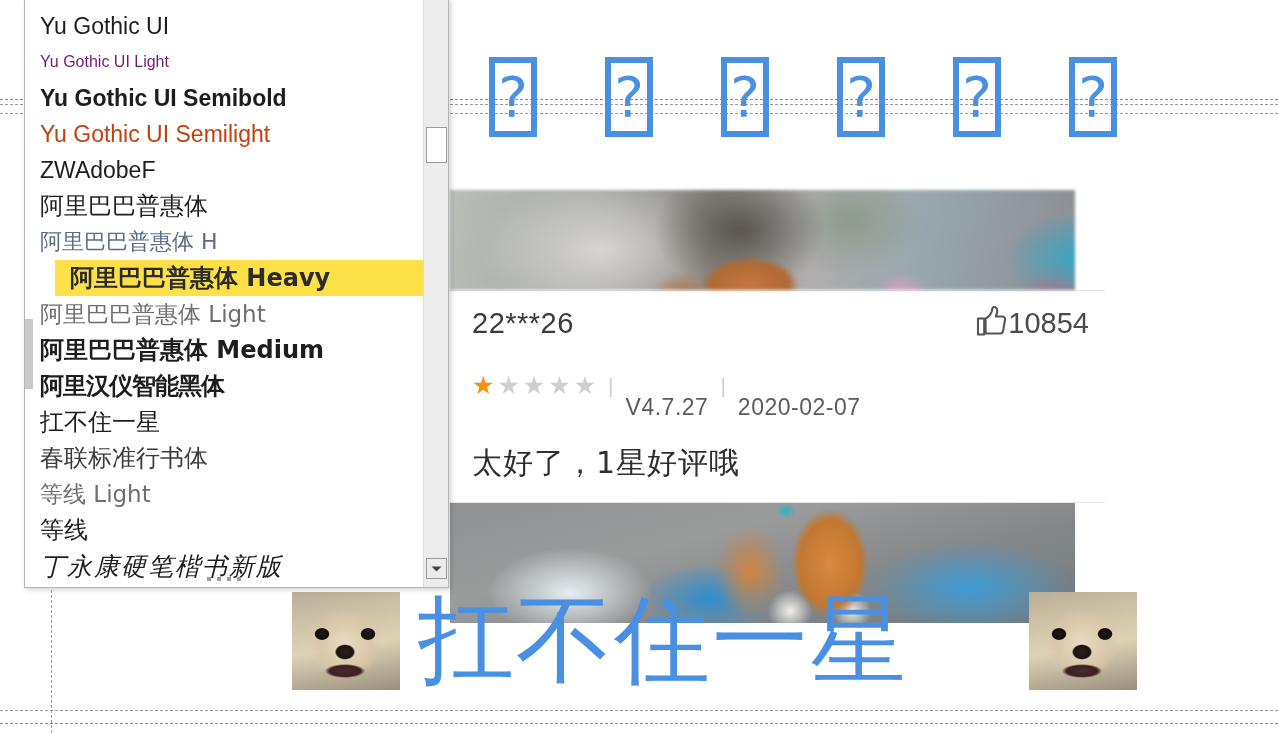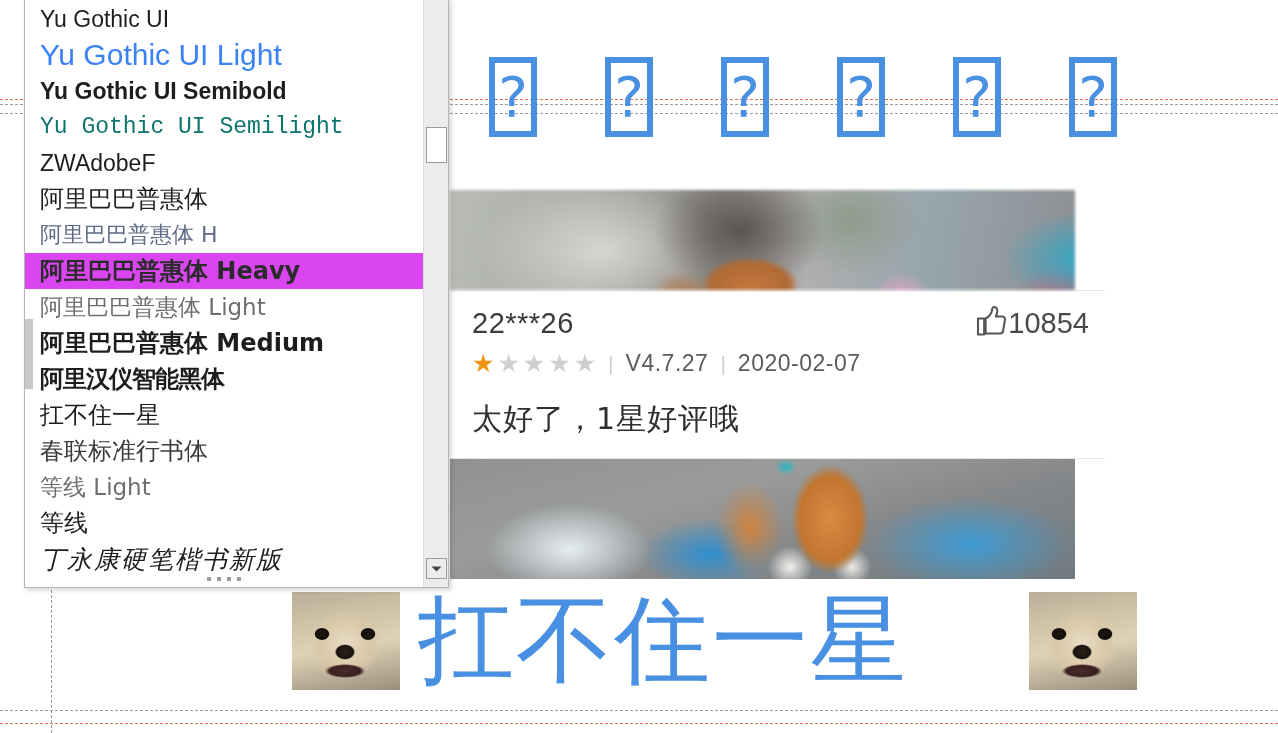--- a/index.html
+++ b/index.html
@@ -139,20 +139,21 @@
     margin-top: 9px;
   }
   .stars { display: flex; gap: 3px; }
   .star { font-size: 25px; line-height: 1; color: #cfcfcf; font-family: "DejaVu Sans", sans-serif; }
   .star.on { color: #f29211; }
   .divider-pipe { color: #cfcfcf; font-size: 21px; }
   .meta-text {
     font-size: 23px;
     color: #5b5b5b;
     letter-spacing: .5px;
+    margin-top: 44px;
   }
   .review-text {
     font-size: 30px;
     color: #2f2f2f;
     margin: 22px 0 18px 0;
     letter-spacing: 1px;
     font-family: "DejaVu Sans", sans-serif;
   }
   .hr-line {
     height: 1px;
@@ -201,39 +202,39 @@
     border: 1px solid #b5b5b5;
     box-shadow: 2px 2px 5px rgba(0,0,0,.18);
     box-sizing: border-box;
     overflow: hidden;
   }
   #font-list {
     position: absolute;
     left: 0; top: 0;
     width: 400px;
     height: 100%;
-    padding-top: 2px;
+    padding-top: 9px;
     box-sizing: border-box;
   }
   .font-item {
     height: 36px;
     display: flex;
     align-items: center;
     padding-left: 15px;
     color: #1d1d1d;
     white-space: nowrap;
     overflow: hidden;
   }
-  .font-item.selected { background: #d946ef; }
+  .font-item.selected { background: #fde047; margin-left: 30px; }
 
   
   .f-reg       { font-size: 23px; font-weight: 400; font-family: "Liberation Sans", sans-serif; }
-  .f-light     { font-size: 30px; font-weight: 300; color: #3b82f6; font-family: "Liberation Sans", sans-serif; }
+  .f-light     { font-size: 16px; font-weight: 300; color: #701a75; font-family: "Liberation Sans", sans-serif; }
   .f-semibold  { font-size: 23px; font-weight: 700; font-family: "Liberation Sans", sans-serif; }
-  .f-semilight { font-size: 23px; font-weight: 400; color: #0f766e; font-family: Liberation Mono, monospace; }
+  .f-semilight { font-size: 23px; font-weight: 400; color: #c2410c; font-family: Liberation Sans, sans-serif; }
   .f-cjk       { font-size: 24px; font-weight: 400; font-family: Liberation Sans, sans-serif; }
   .f-cjk-thin  { font-size: 22px; font-weight: 400; color: #5d6b86; font-family: "DejaVu Sans", sans-serif; }
   .f-cjk-heavy { font-size: 24px; font-weight: 700; color: #2b2b2b; font-family: "DejaVu Sans", sans-serif; }
   .f-cjk-light { font-size: 23px; font-weight: 400; color: #6e6e6e; font-family: "DejaVu Sans", sans-serif; }
   .f-cjk-med   { font-size: 24px; font-weight: 700; font-family: "DejaVu Sans", sans-serif; }
   .f-cjk-black { font-size: 24px; font-weight: 700; letter-spacing: -1px; font-family: "DejaVu Sans", sans-serif; }
   .f-cjk-serif { font-size: 24px; font-weight: 400; font-family: "DejaVu Serif", serif; }
   .f-cjk-small { font-size: 24px; font-weight: 400; color: #3a3a3a; font-family: "DejaVu Sans", sans-serif; }
   .f-cjk-script{ font-size: 25px; font-weight: 400; font-style: italic; letter-spacing: 2px; font-family: "DejaVu Serif", serif; }
 

